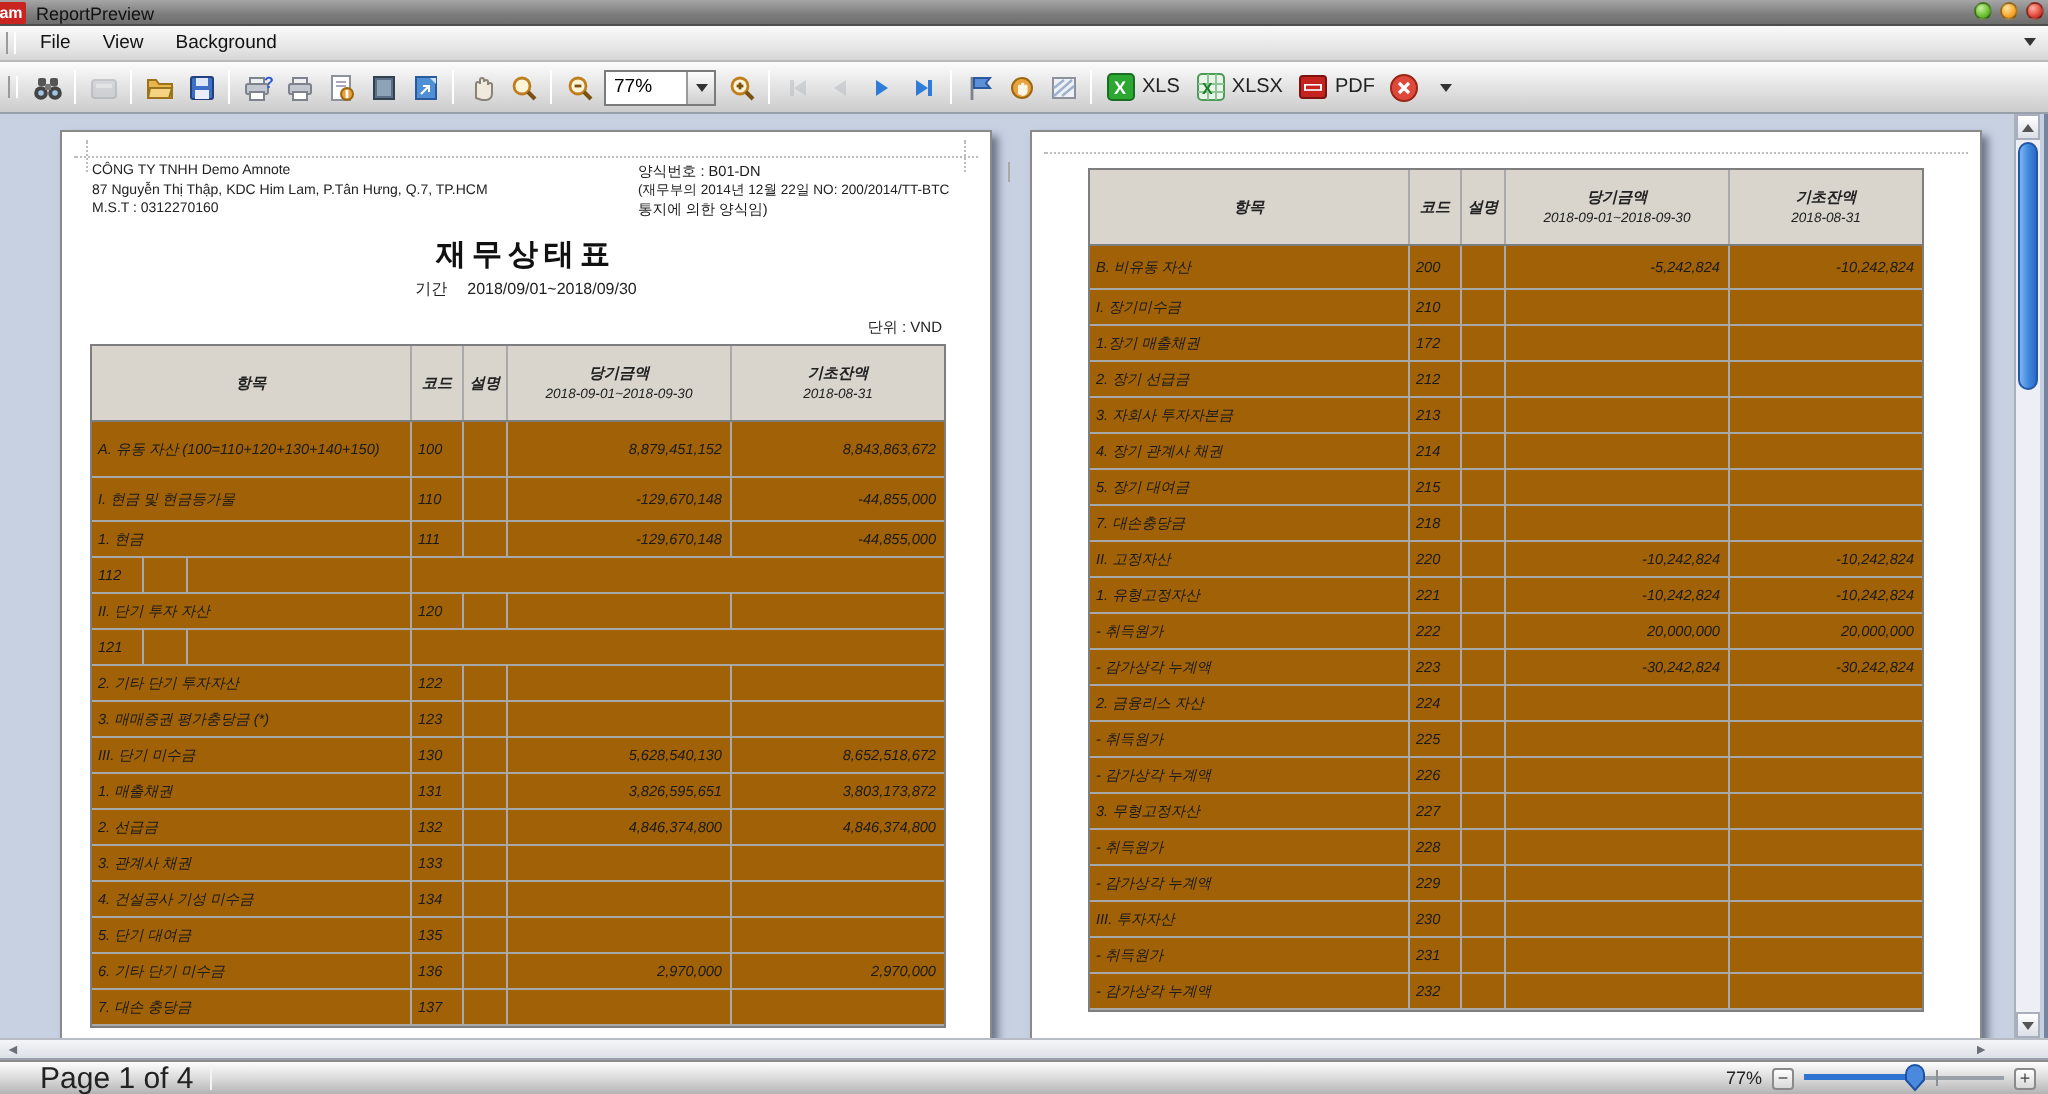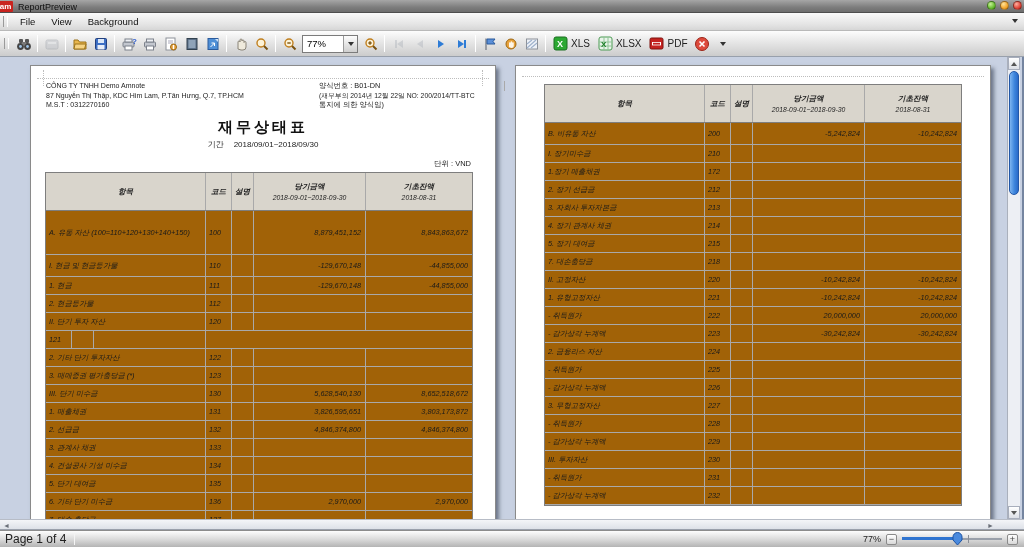--- a/index.html
+++ b/index.html
@@ -74,21 +74,21 @@
     font-size:8px; color:#222; }
   .pg-period .lab { margin-right:10px; }
   .pg-unit { position:absolute; right:24px; top:93px; font-size:7.5px; color:#222; }
 
   
   .tbl { position:absolute; border:1px solid #7e7e7e; background:#a16207;font-style:italic; }
   .pl .tbl { left:14px; top:106px; width:428px; }
   .pr .tbl { left:28px; top:18px; width:418px; }
   .trow { display:flex; border-bottom:1px solid #a9a9a9; height:18px; align-items:stretch; }
   .trow.hd { height:38px; background:#d9d5cc; border-bottom:1px solid #7e7e7e; }
-  .trow.tall { height:44px; } .trow.med { height:22px; }
+  .trow.tall { height:28px; } .trow.med { height:22px; }
   .c { border-right:1px solid #a9a9a9; overflow:hidden; display:flex; align-items:center;
     font-size:7.3px; color:#1a1a1a; white-space:nowrap; }
   .c:last-child { border-right:none; }
   .c.item { width:160px; padding-left:3px; }
   .c.code { width:26px; padding-left:3px; }
   .c.desc { width:22px; }
   .c.cur  { width:112px; justify-content:flex-end; padding-right:4px; }
   .c.beg  { flex:1; justify-content:flex-end; padding-right:4px; }
   .hd .c { flex-direction:column; justify-content:center; align-items:center; padding:0;
     font-size:7.6px; font-weight:bold; color:#222; }
@@ -111,21 +111,21 @@
   .hscroll { position:absolute; left:0; top:519px; width:1024px; height:11px;
     background:linear-gradient(180deg,#f4f5f8,#dde1e8); border-top:1px solid #b7bcc6;
     border-bottom:1px solid #9aa0ac; }
   .harrow { position:absolute; top:2px; font-size:7px; color:#6a6f78; line-height:7px; }
   .harrow.l { left:3px; } .harrow.r { right:30px; }
 
   
   .statusbar { position:absolute; left:0; top:530px; width:1024px; height:17px;
     background:linear-gradient(180deg,#fdfdfd,#d8d8d8 55%,#b4b4b4);
     border-top:1px solid #8c8c8c; display:flex; align-items:center; }
-  .sb-page { font-size:12px; color:#222; padding-left:5px; }
+  .sb-page { font-size:15px; color:#222; padding-left:20px; }
   .sb-sep { width:1px; height:11px; background:#9a9a9a; border-right:1px solid #f4f4f4; margin-left:8px; }
   .sb-right { position:absolute; right:6px; display:flex; align-items:center; gap:5px; }
   .sb-zoom { font-size:9px; color:#222; }
   .sq-btn { width:11px; height:11px; border:1px solid #8a8a8a; border-radius:2px;
     background:linear-gradient(180deg,#fff,#d8d8d8); font-size:9px; line-height:9px;
     text-align:center; color:#444; }
   .slider { position:relative; width:100px; height:14px; }
   .slider .track { position:absolute; left:0; top:6px; width:100%; height:2px; background:#9aa0aa; }
   .slider .fill { position:absolute; left:0; top:5px; width:55px; height:3px; background:#2f74d0; }
   .slider .tick { position:absolute; left:66px; top:3px; width:1px; height:8px; background:#8a8f98; }
@@ -398,21 +398,20 @@
 
   <div class="trow">
     <div class="c item">1. 현금</div>
     <div class="c code">111</div>
     <div class="c desc"></div>
     <div class="c cur">-129,670,148</div>
     <div class="c beg">-44,855,000</div>
   </div>
 
   <div class="trow">
-    <div class="c item">2. 현금등가물</div>
     <div class="c code">112</div>
     <div class="c desc"></div>
     <div class="c cur"></div>
     <div class="c beg"></div>
   </div>
 
   <div class="trow">
     <div class="c item">II. 단기 투자 자산</div>
     <div class="c code">120</div>
     <div class="c desc"></div>

